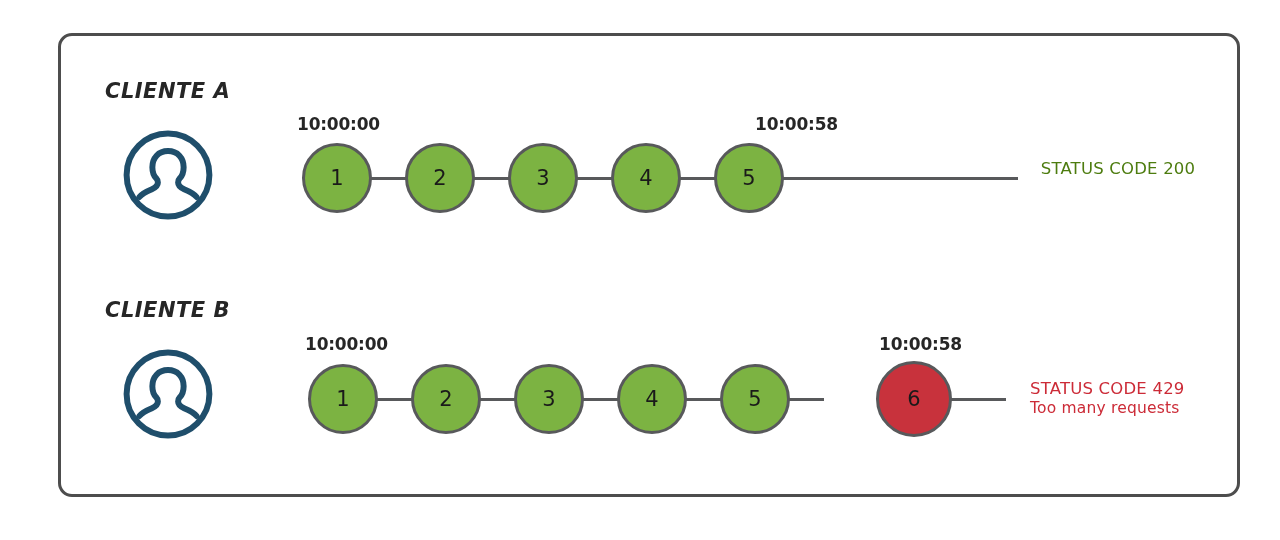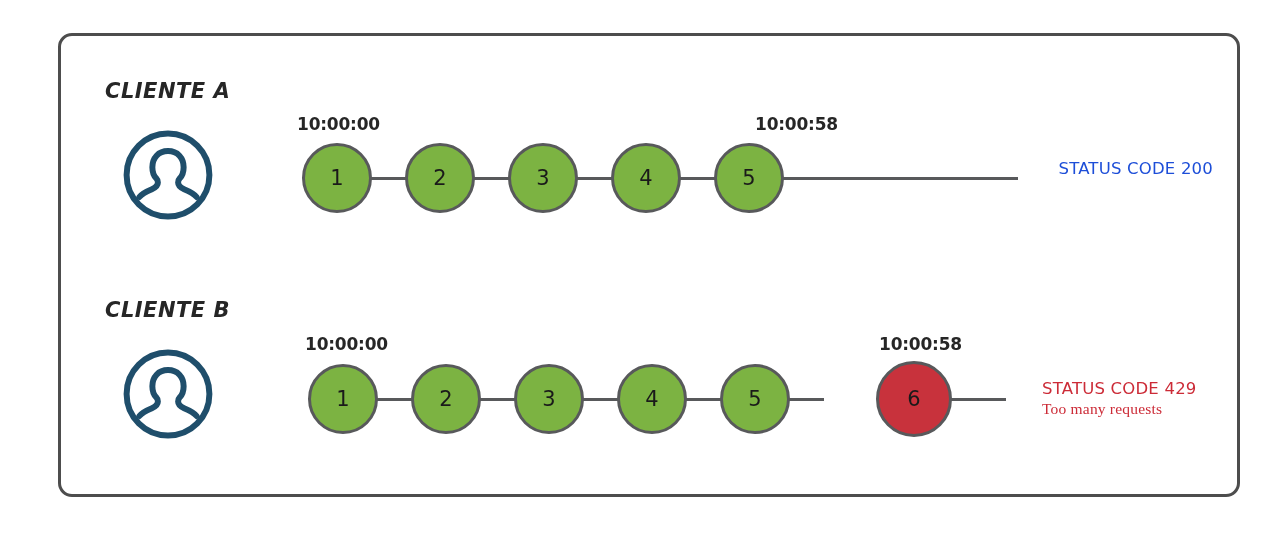--- a/index.html
+++ b/index.html
@@ -98,23 +98,23 @@
   .status {
     position: absolute;
     font-family: "DejaVu Sans", sans-serif;
     font-size: 16.5px;
     line-height: 1.28;
     white-space: nowrap;
     letter-spacing: 0.2px;
   }
   .status .line1 { display: block; }
   .status .line2 { display: block; }
-  .status.ok  { color: #1d4ed8; text-align: right; }
+  .status.ok  { color: #4d7c0f; text-align: center; }
   .status.err { color: #cc2b37; text-align: left; }
-  .status.err .line2 { font-size: 15.5px; font-family: Liberation Serif, serif; }
+  .status.err .line2 { font-size: 15.5px; }
 </style>
 </head>
 <body>
 
 <div id="canvas">
 
   <div class="frame"></div>
 
   <div class="client-label" style="left:105px; top:79px;">CLIENTE A</div>
 
@@ -187,18 +187,18 @@
   <div class="connector" style="left:788px; top:398px; width:36px;"></div>
   <div class="connector" style="left:891px; top:398px; width:115px;"></div>
 
   <div class="node ok" style="left:308px; top:364px;">1</div>
   <div class="node ok" style="left:411px; top:364px;">2</div>
   <div class="node ok" style="left:514px; top:364px;">3</div>
   <div class="node ok" style="left:617px; top:364px;">4</div>
   <div class="node ok" style="left:720px; top:364px;">5</div>
   <div class="node err" style="left:876px; top:361px; width:76px; height:76px;">6</div>
 
-  <div class="status err" style="left:1030px; top:378px;margin-left:12px;">
+  <div class="status err" style="left:1030px; top:378px;">
     <span class="line1">STATUS CODE 429</span>
     <span class="line2">Too many requests</span>
   </div>
 
 </div>
 
 </body></html>

